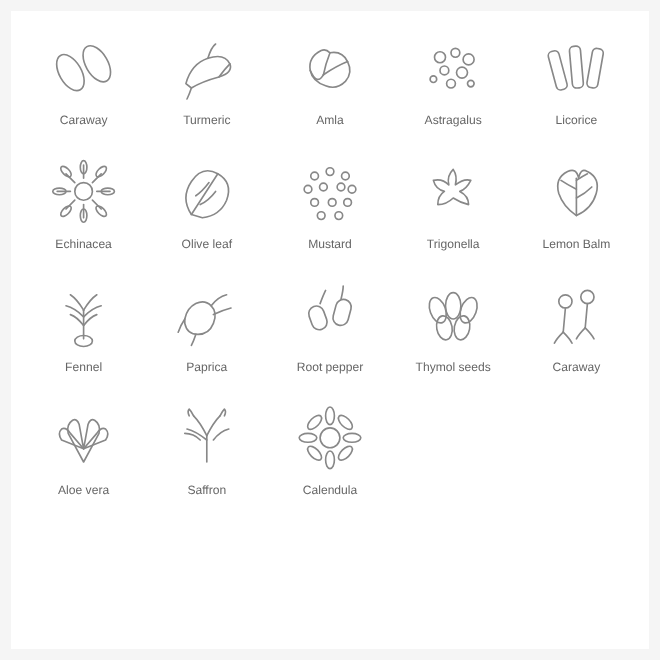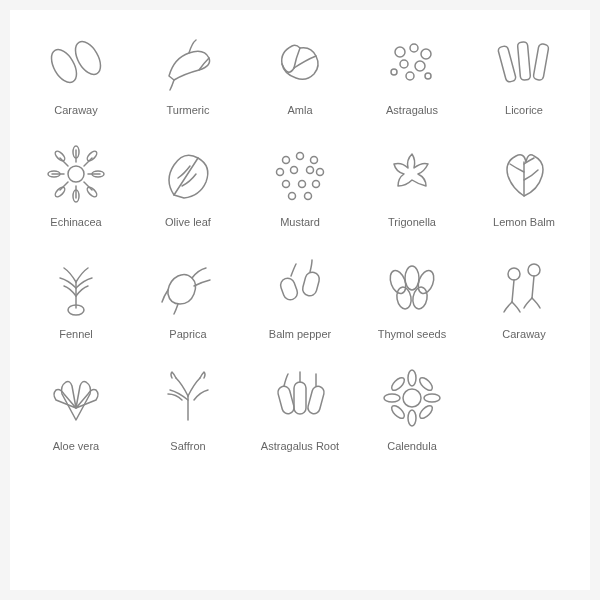--- a/index.html
+++ b/index.html
@@ -232,21 +232,21 @@
 
   <div class="herb-item">
     <div class="herb-icon">
       <svg viewBox="0 0 68 68">
         <rect x="16" y="26" width="14" height="22" rx="7" transform="rotate(-20 23 37)"></rect>
         <rect x="38" y="20" width="14" height="24" rx="7" transform="rotate(15 45 32)"></rect>
         <path d="M25 24 Q28 16 30 12"></path>
         <path d="M44 20 Q46 12 46 8"></path>
       </svg>
     </div>
-    <span class="herb-label">Balm pepper</span>
+    <span class="herb-label">Root pepper</span>
   </div>
 
   <div class="herb-item">
     <div class="herb-icon">
       <svg viewBox="0 0 68 68">
         <ellipse cx="20" cy="30" rx="7" ry="12" transform="rotate(-20 20 30)"></ellipse>
         <ellipse cx="34" cy="26" rx="7" ry="12" transform="rotate(0 34 26)"></ellipse>
         <ellipse cx="48" cy="30" rx="7" ry="12" transform="rotate(20 48 30)"></ellipse>
         <ellipse cx="26" cy="46" rx="7" ry="11" transform="rotate(-10 26 46)"></ellipse>
         <ellipse cx="42" cy="46" rx="7" ry="11" transform="rotate(10 42 46)"></ellipse>
@@ -293,33 +293,20 @@
         <path d="M28 36 Q22 30 14 30"></path>
         <path d="M40 36 Q46 28 54 26"></path>
         <path d="M22 14 Q20 10 18 8 Q16 10 18 14"></path>
         <path d="M46 14 Q48 10 50 8 Q52 10 50 14"></path>
       </svg>
     </div>
     <span class="herb-label">Saffron</span>
   </div>
 
 
-  <div class="herb-item">
-    <div class="herb-icon">
-      <svg viewBox="0 0 68 68">
-        <rect x="14" y="22" width="12" height="28" rx="6" transform="rotate(-15 20 36)"></rect>
-        <rect x="28" y="18" width="12" height="32" rx="6" transform="rotate(0 34 34)"></rect>
-        <rect x="44" y="22" width="12" height="28" rx="6" transform="rotate(15 50 36)"></rect>
-        <path d="M18 22 Q20 14 22 10"></path>
-        <path d="M34 18 Q34 12 34 8"></path>
-        <path d="M50 22 Q50 14 50 10"></path>
-      </svg>
-    </div>
-    <span class="herb-label">Astragalus Root</span>
-  </div>
 
   <div class="herb-item">
     <div class="herb-icon">
       <svg viewBox="0 0 68 68">
         <circle cx="34" cy="34" r="9"></circle>
         <ellipse cx="34" cy="14" rx="4" ry="8"></ellipse>
         <ellipse cx="34" cy="54" rx="4" ry="8"></ellipse>
         <ellipse cx="14" cy="34" rx="4" ry="8" transform="rotate(90 14 34)"></ellipse>
         <ellipse cx="54" cy="34" rx="4" ry="8" transform="rotate(90 54 34)"></ellipse>
         <ellipse cx="20" cy="20" rx="4" ry="8" transform="rotate(45 20 20)"></ellipse>

